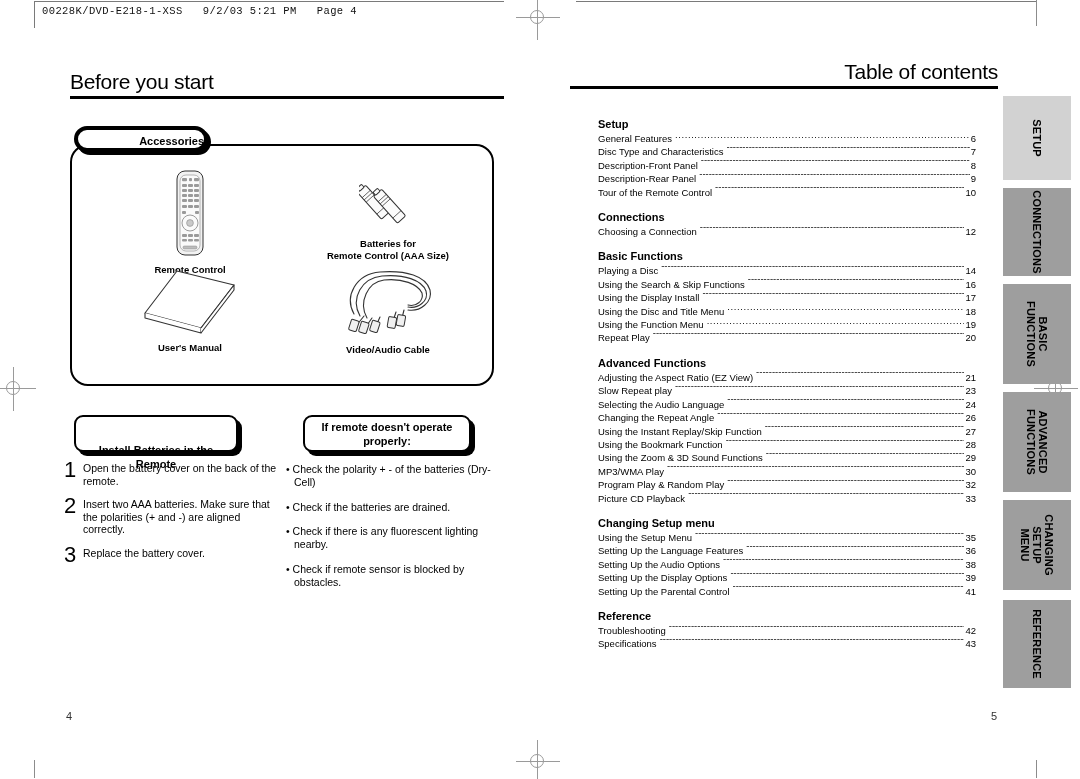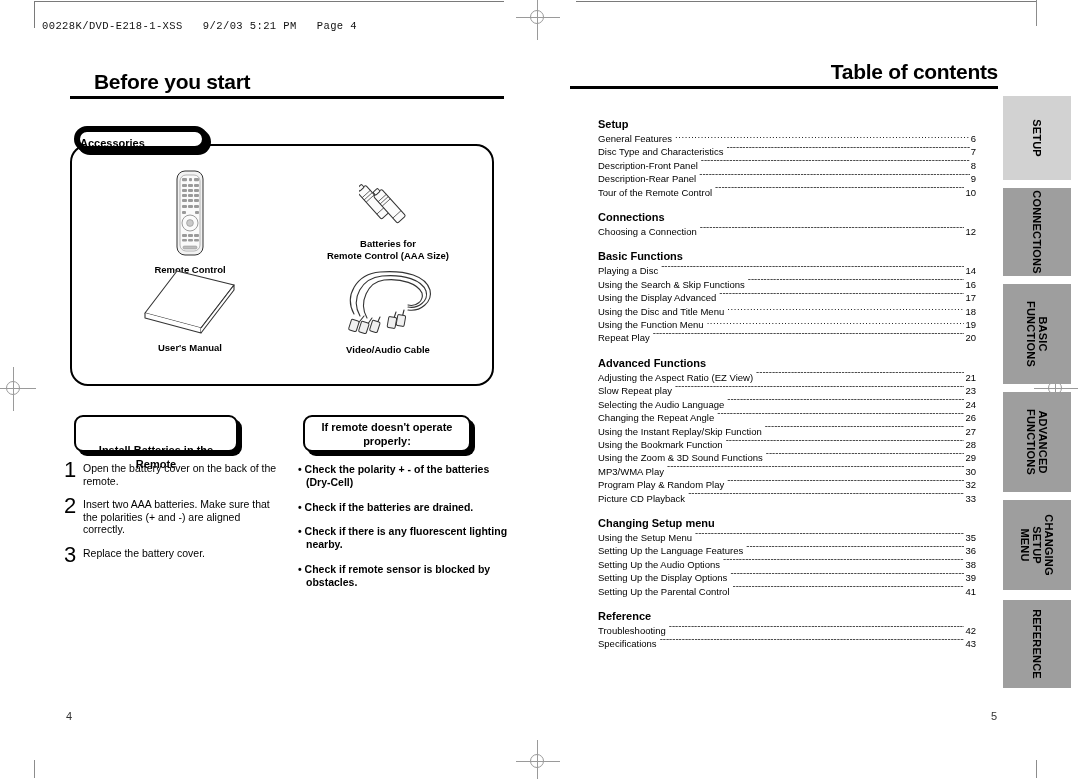--- a/index.html
+++ b/index.html
@@ -44,21 +44,21 @@
   }
   .edge-rule {
     position: absolute;
     background: #8c8c8c;
   }
 
   
   .slug {
     position: absolute;
     left: 42px;
-    top: 20px;
+    top: 5px;
     font-family: "Liberation Mono", monospace;
     font-size: 10.5px;
     letter-spacing: 0.4px;
     white-space: pre;
     color: #111;
   }
   .slug-rule {
     position: absolute;
     left: 34px;
     top: 2px;
@@ -77,23 +77,22 @@
   
   .page {
     position: absolute;
     top: 0;
   }
   .page-left  { left: 36px;  width: 500px; }
 
   
   .sec-title {
     font-size: 21px;
-    font-weight: bold;
+    font-weight: normal;
     letter-spacing: -0.3px;
-    margin-left: 24px;
   }
   .sec-rule {
     height: 3px;
     background: #000;
     margin-top: 2px;
   }
 
   
   .acc-wrap { position: absolute; left: 70px; top: 126px; width: 426px; height: 264px; }
   .acc-box {
@@ -102,25 +101,25 @@
     width: 424px; height: 242px;
     border: 2px solid #000;
     border-radius: 18px;
     box-sizing: border-box;
     background: #fff;
   }
   .acc-tab {
     position: absolute;
     left: 4px; top: 0;
     width: 134px; height: 26px;
-    border: 6px solid #000000;
+    border: 4px solid #000000;
     border-radius: 13px;
     background: #fff;
     box-sizing: border-box;
-    text-align: left;
+    text-align: right;
     line-height: 22px;
     font-size: 11px;
     font-weight: bold;
     box-shadow: 3px 3px 0 #000;
     z-index: 3;
   }
 
   .acc-grid {
     position: absolute;
     left: 0; top: 22px;
@@ -165,21 +164,21 @@
     flex: 0 0 19px;
     font-weight: normal;
   }
   .step-txt {
     font-size: 10.5px;
     line-height: 12.6px;
     padding-top: 2px;
   }
 
   
-  .bullets { position: absolute; left: 298px; top: 463px; width: 210px; font-weight: bold; }
+  .bullets { position: absolute; left: 286px; top: 463px; width: 210px; }
   .bullet {
     font-size: 10.5px;
     line-height: 12.8px;
     margin-bottom: 12px;
     padding-left: 8px;
     text-indent: -8px;
   }
 
   
   .toc { position: absolute; left: 598px; top: 118px; width: 378px; }
@@ -475,21 +474,21 @@
         <span class="toc-label">Playing a Disc</span>
         <span class="toc-dots dash"></span>
         <span class="toc-page">14</span>
       </div>
       <div class="toc-row">
         <span class="toc-label">Using the Search &amp; Skip Functions</span>
         <span class="toc-dots dash"></span>
         <span class="toc-page">16</span>
       </div>
       <div class="toc-row">
-        <span class="toc-label">Using the Display Advanced</span>
+        <span class="toc-label">Using the Display Install</span>
         <span class="toc-dots dash"></span>
         <span class="toc-page">17</span>
       </div>
       <div class="toc-row">
         <span class="toc-label">Using the Disc and Title Menu</span>
         <span class="toc-dots"></span>
         <span class="toc-page">18</span>
       </div>
       <div class="toc-row">
         <span class="toc-label">Using the Function Menu</span>

